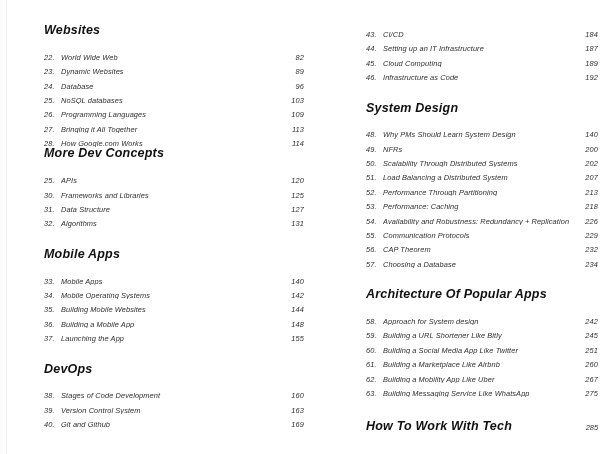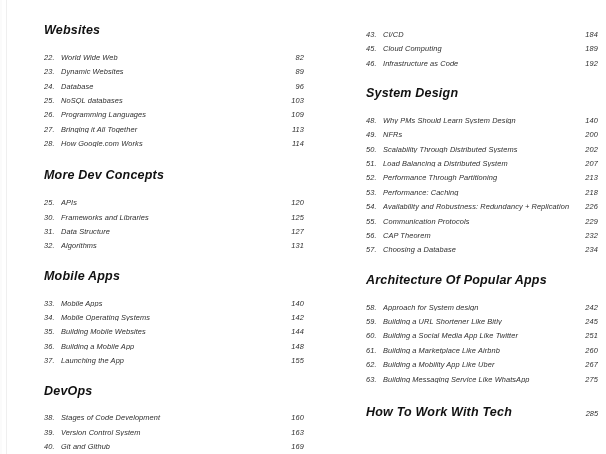--- a/index.html
+++ b/index.html
@@ -61,21 +61,21 @@
   .section { margin-bottom: 0; }
 
   .section-heading {
     font-size: 12.5px;
     font-weight: bold;
     letter-spacing: 0.2px;
     color: #111111;
     margin: 0 0 9px 0;
     line-height: 1.1;
   }
-  .section-spacer-top { margin-top: 22px; }
+  .section-spacer-top { }
   .section-spacer-top-lg { margin-top: 20px; }
 
   .entries { margin: 0; padding: 0; list-style: none; }
 
   .entry {
     display: flex;
     align-items: flex-end;
     font-size: 7.4px;
     line-height: 1.0;
     color: #2e2e2e;
@@ -258,20 +258,25 @@
   <div class="column column-right">
 
     <div class="section">
       <ul class="entries">
         <li class="entry">
           <span class="entry-num">43.</span>
           <span class="entry-title">CI/CD</span>
           <span class="entry-page">184</span>
         </li>
         <li class="entry">
+          <span class="entry-num">44.</span>
+          <span class="entry-title">Setting up an IT Infrastructure</span>
+          <span class="entry-page">187</span>
+        </li>
+        <li class="entry">
           <span class="entry-num">45.</span>
           <span class="entry-title">Cloud Computing</span>
           <span class="entry-page">189</span>
         </li>
         <li class="entry">
           <span class="entry-num">46.</span>
           <span class="entry-title">Infrastructure as Code</span>
           <span class="entry-page">192</span>
         </li>
       </ul>

